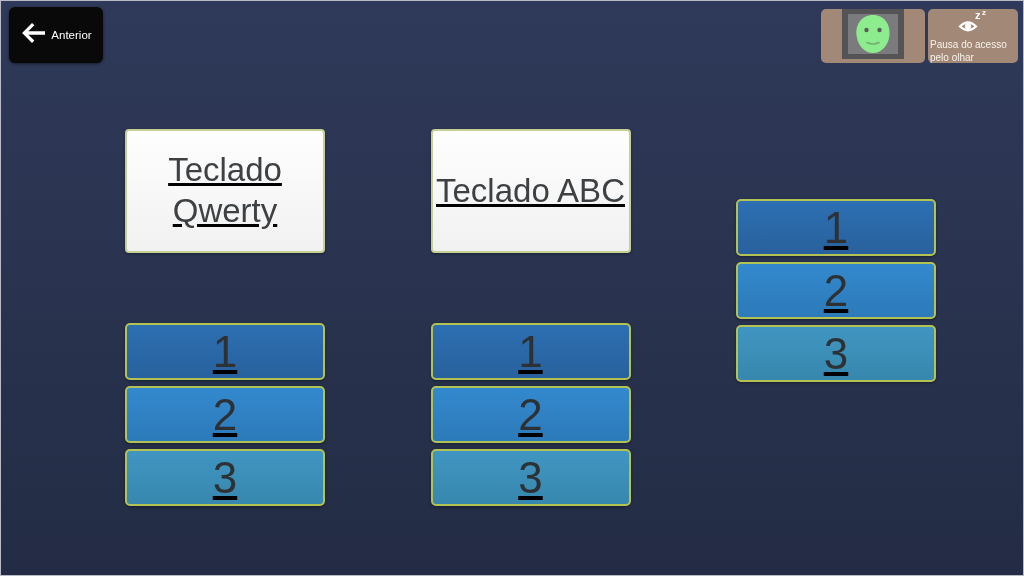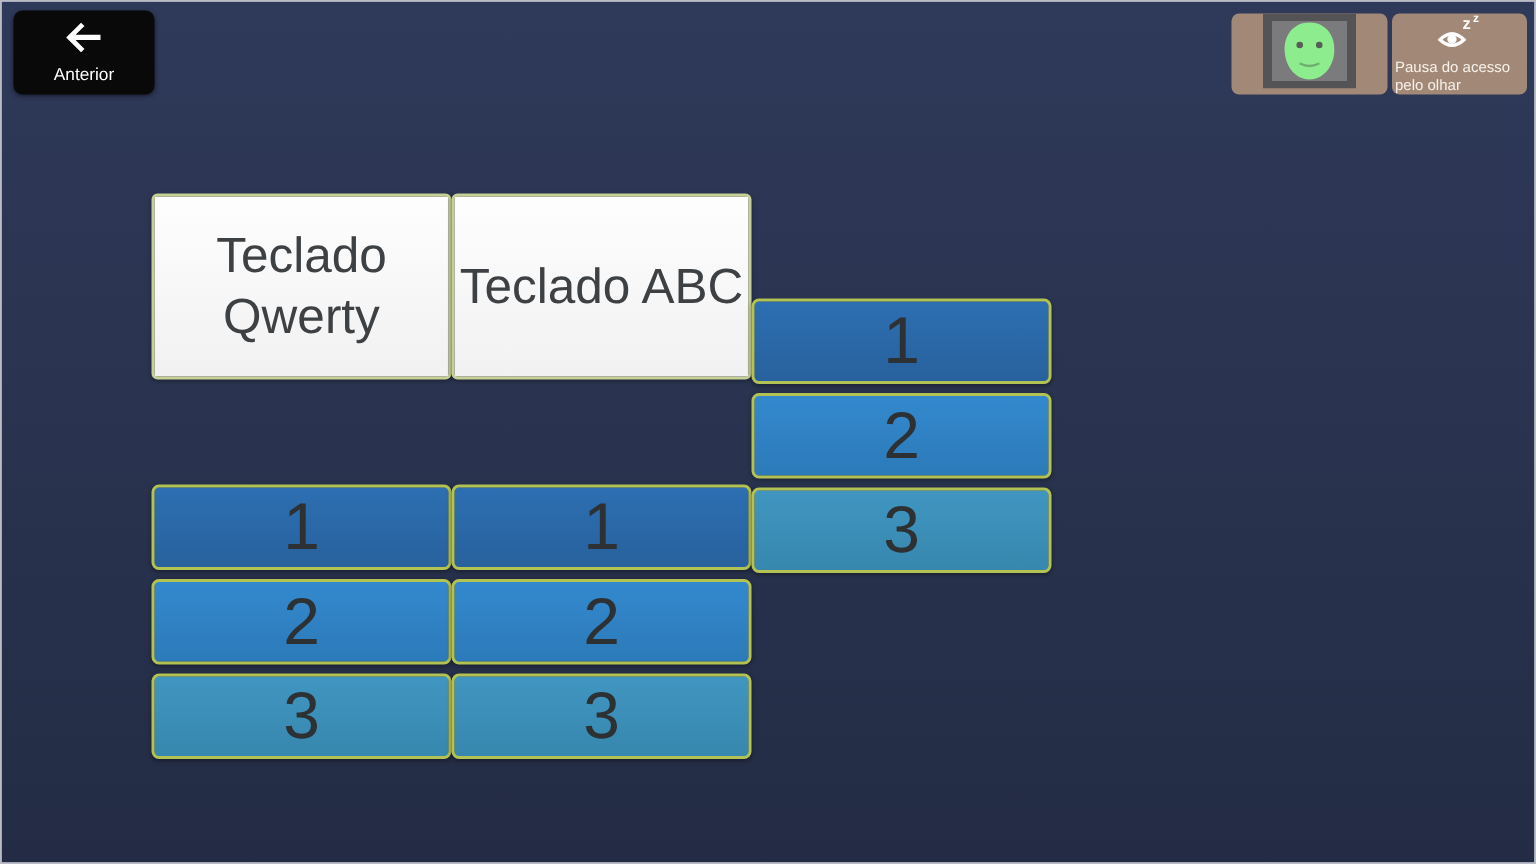--- a/index.html
+++ b/index.html
@@ -13,21 +13,21 @@
     border: 1px solid #b9bcc4;
     overflow: hidden;
   }
 
   
   .back-btn {
     position: absolute; left: 8px; top: 6px;
     width: 94px; height: 56px;
     background: #090909;
     border-radius: 6px;
-    display: flex; flex-direction: column;
+    display: flex; 
     align-items: center; justify-content: center;
     gap: 3px;
     cursor: pointer;
     box-shadow: 0 1px 3px rgba(0,0,0,0.5);
   }
   .back-btn .label { color: #ffffff; font-size: 11.5px; }
 
   .status-btn {
     position: absolute; left: 820px; top: 8px;
     width: 104px; height: 54px;
@@ -47,23 +47,23 @@
     cursor: pointer;
     padding: 3px 2px;
   }
   .pause-btn .label {
     color: #f7f1ea; font-size: 10px; line-height: 1.25;
     text-align: left; margin-top: 1px;
   }
 
   
   .columns {
-    position: absolute; left: 100px; top: 128px;
+    position: absolute; left: 124px; top: 128px;
     width: 811px;
-    display: flex; 
+    display: flex; justify-content: space-between; text-decoration: underline;
   }
   .column { width: 200px; }
 
   .kb-card {
     width: 200px; height: 124px;
     background: linear-gradient(180deg, #fefefe 0%, #f1f1f1 100%);
     border: 2px solid #c7d094;
     border-radius: 4px;
     display: flex; align-items: center; justify-content: center;
     text-align: center;

